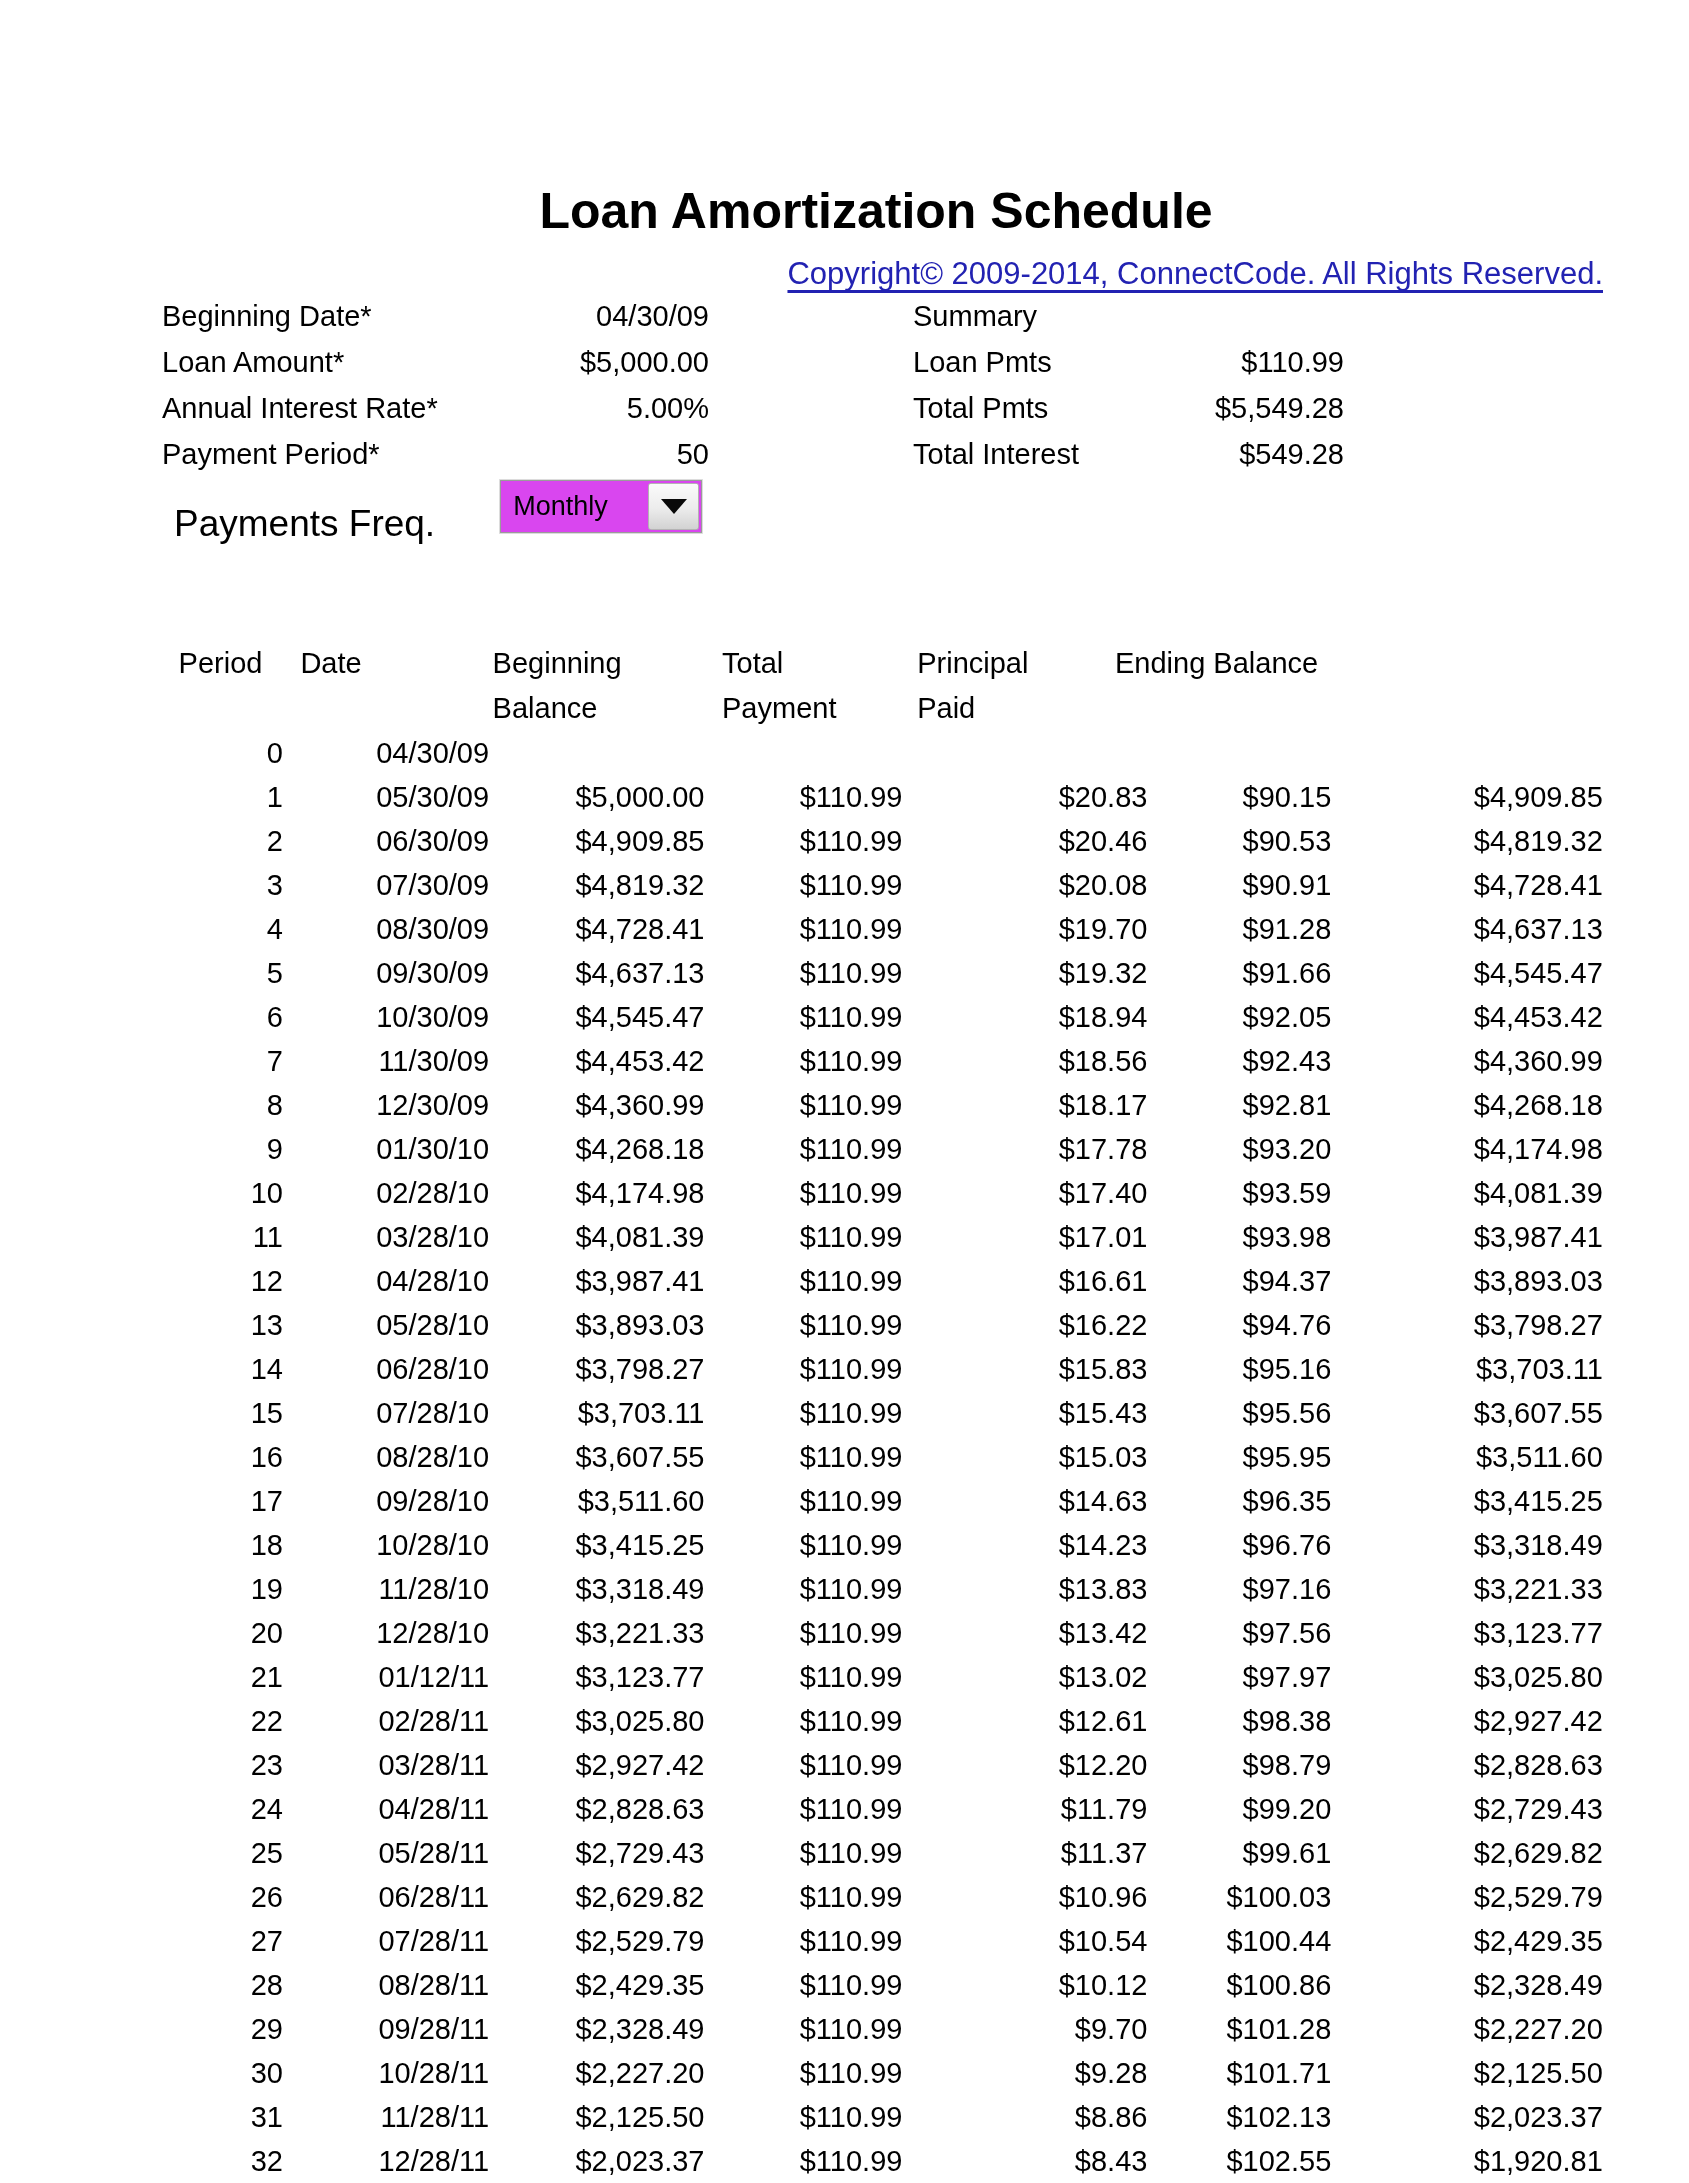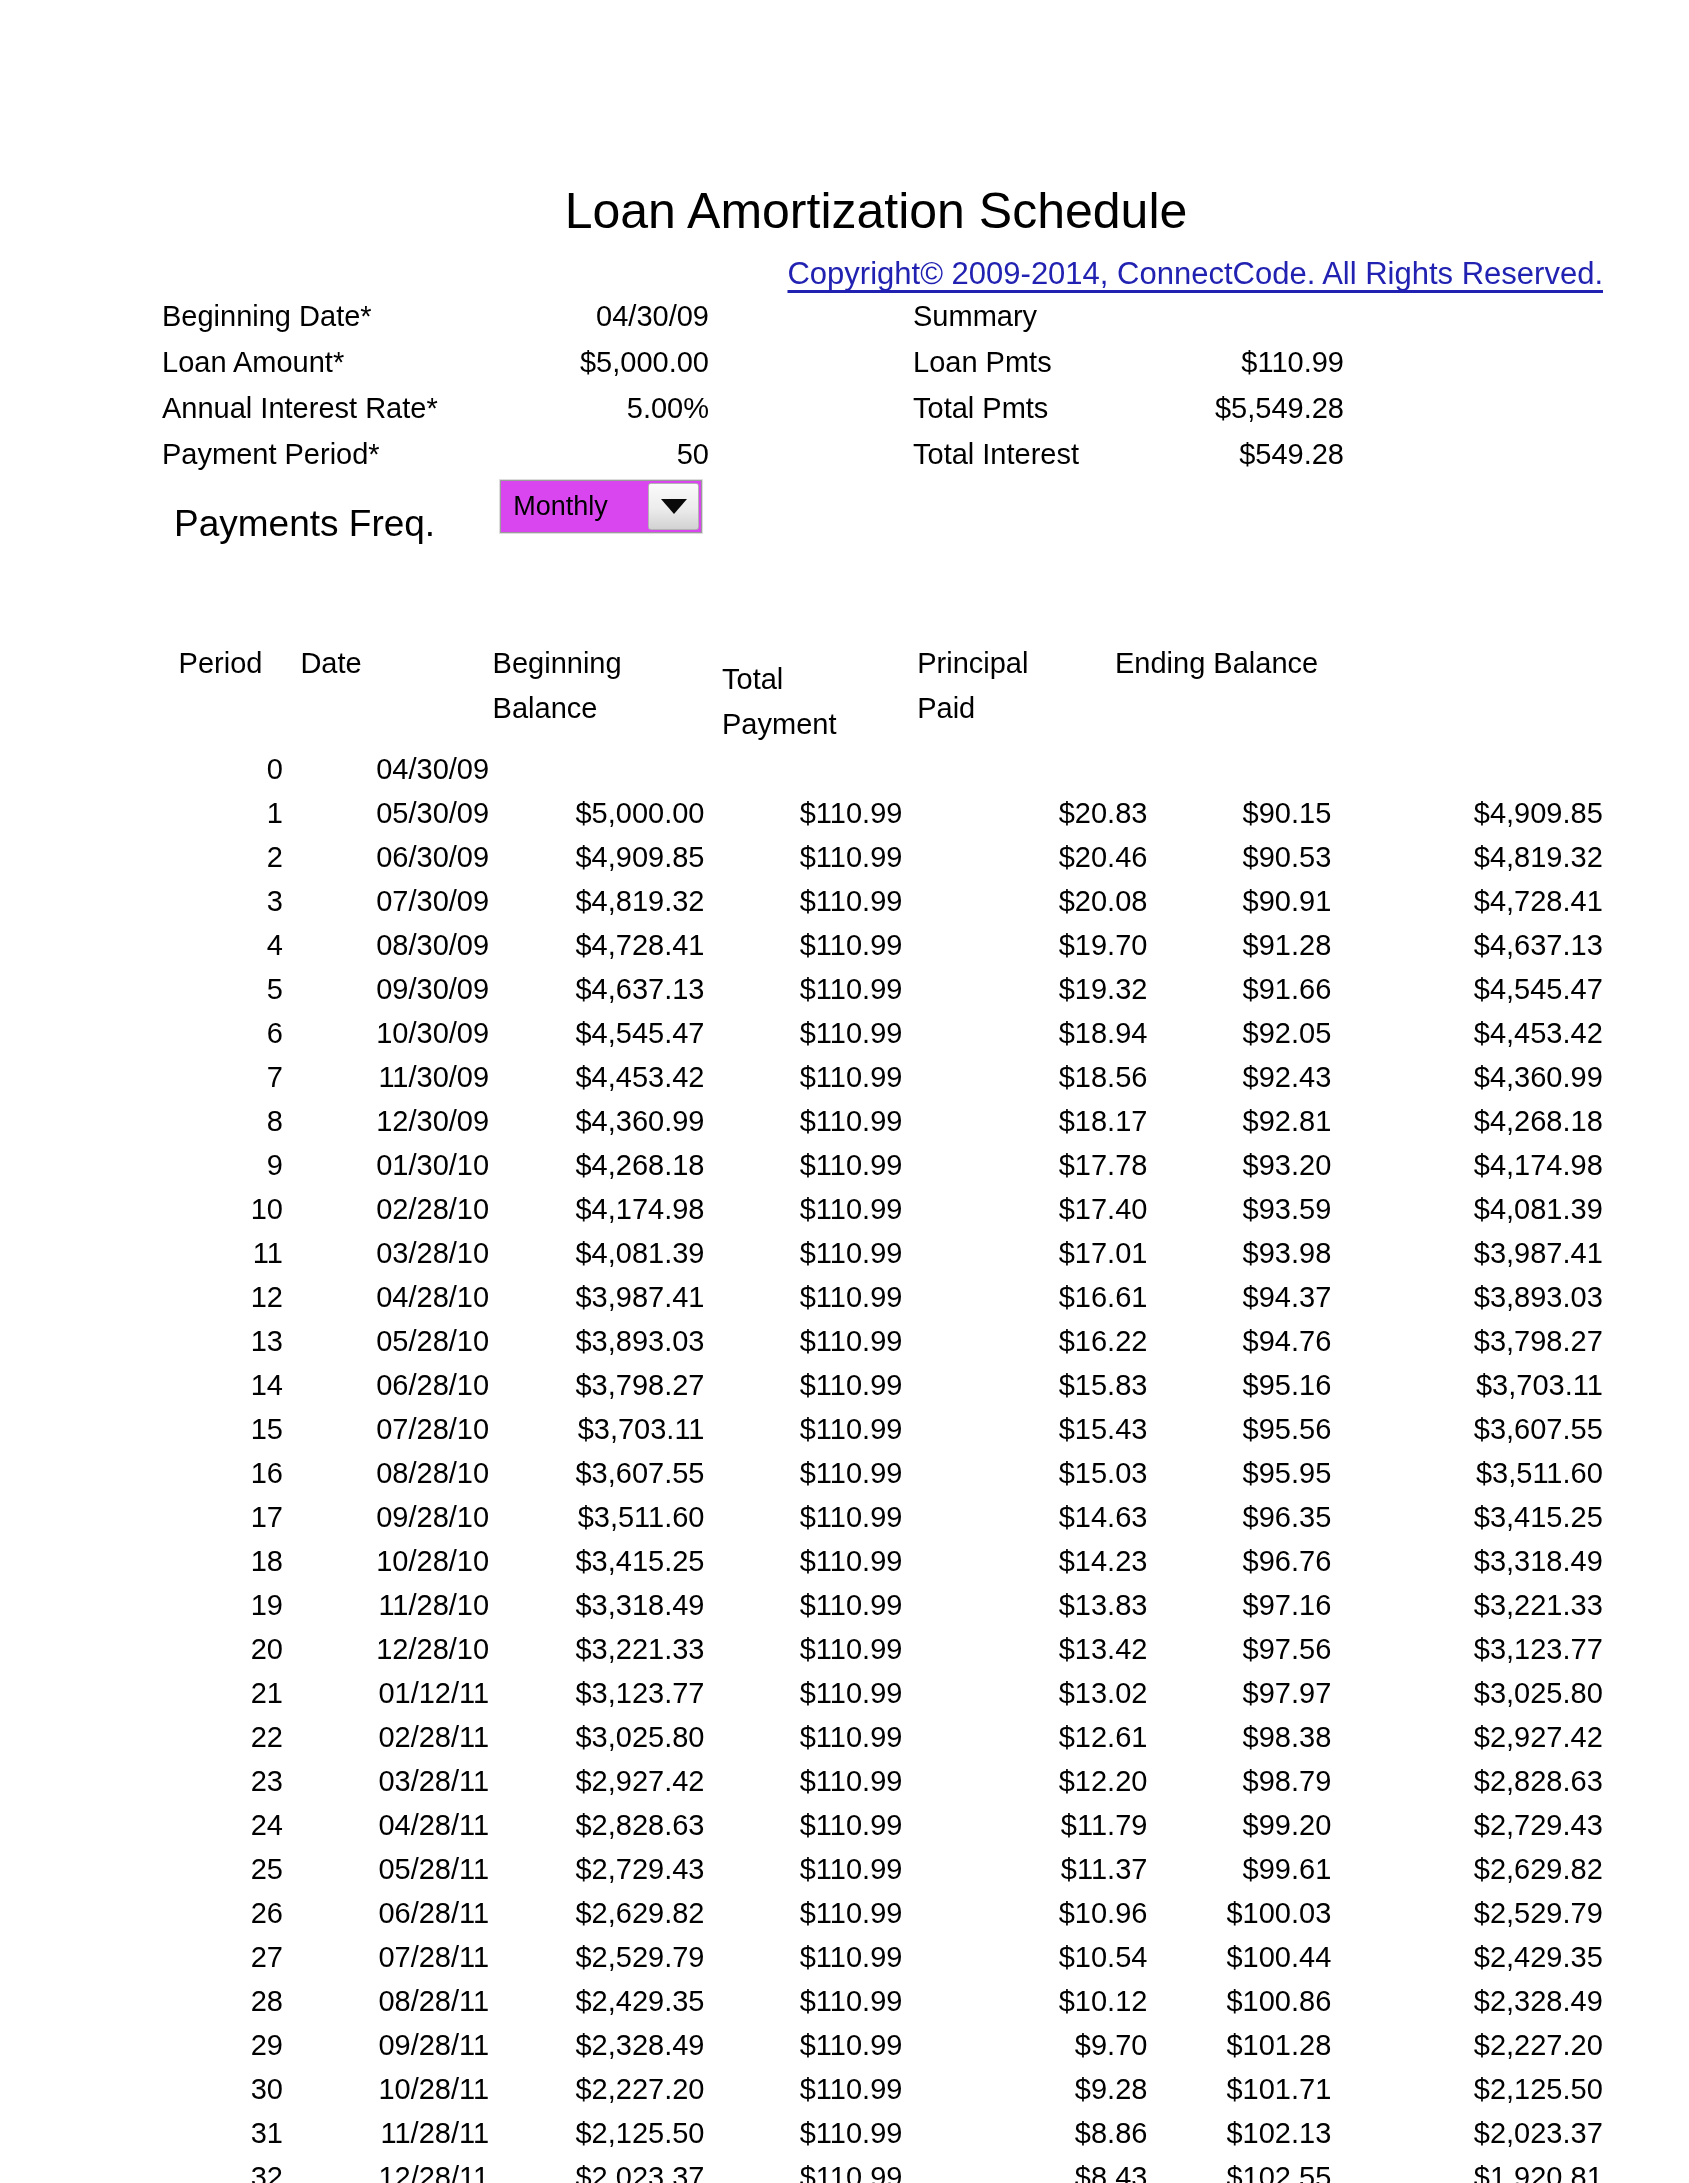--- a/index.html
+++ b/index.html
@@ -12,21 +12,21 @@
     overflow: hidden;
   }
   :root { --link-blue: #2222b2; }
 
   .page-title {
     position: absolute;
     top: 182px; left: 0; width: 100%;
     padding-left: 63px;
     text-align: center;
     font-size: 50px;
-    font-weight: 400;
+    font-weight: 700;
     letter-spacing: 0px;
     white-space: nowrap;
   }
 
   .copyright {
     position: absolute;
     top: 256px; right: 86px;
     font-size: 31px;
     color: var(--link-blue);
     text-decoration: underline;
@@ -119,21 +119,21 @@
   .cell.col-2 { padding-right: 0.9px; }
   .cell.col-3 { padding-right: 3.5px; }
   .cell.col-4 { padding-right: 2.6px; }
   .cell.col-5 { padding-right: 2.6px; }
   .cell.col-6 { padding-right: 1.7px; }
   .cell.col-7 { padding-right: 5.2px; }
 
   .hcell.col-1 { padding-left: 16.6px; }
   .hcell.col-2 { padding-left: 11.4px; }
   .hcell.col-3 { padding-left: 2.6px; }
-  .hcell.col-4 { padding-left: 14px; margin-top: 16px; }
+  .hcell.col-4 { padding-left: 14px; }
   .hcell.col-5 { padding-left: 18.3px; }
   .hcell.col-6 { padding-left: 12.2px; }
   .hcell.col-7 { padding-left: 27px; }
 </style>
 </head>
 <body>
 
 <div class="page-title">Loan Amortization Schedule</div>
 
 <a class="copyright">Copyright© 2009-2014, ConnectCode. All Rights Reserved.</a>

